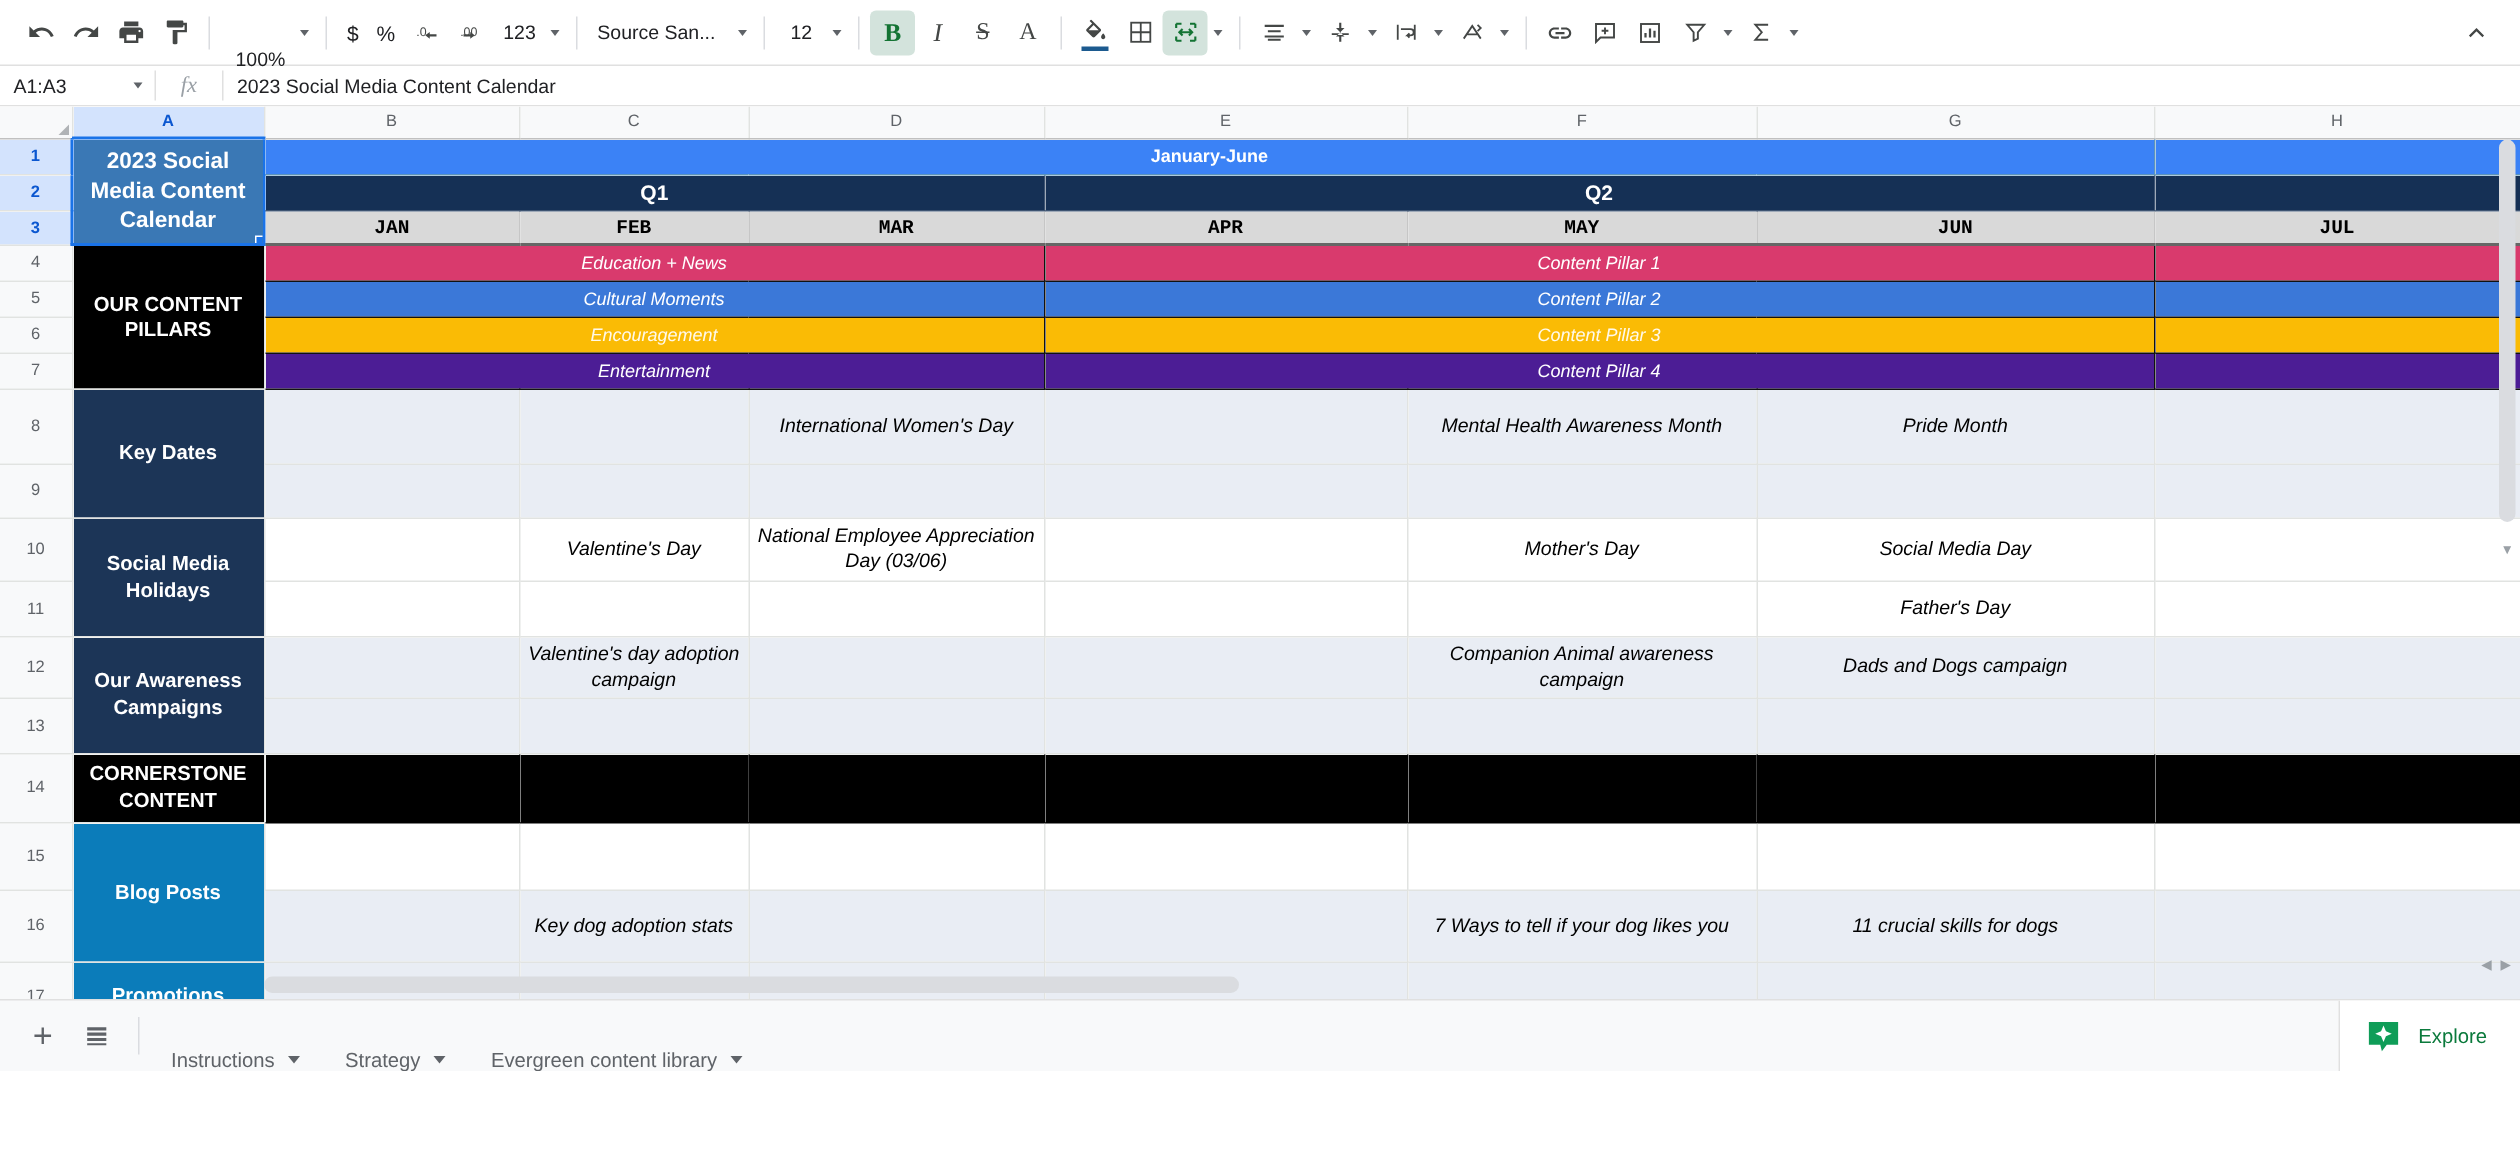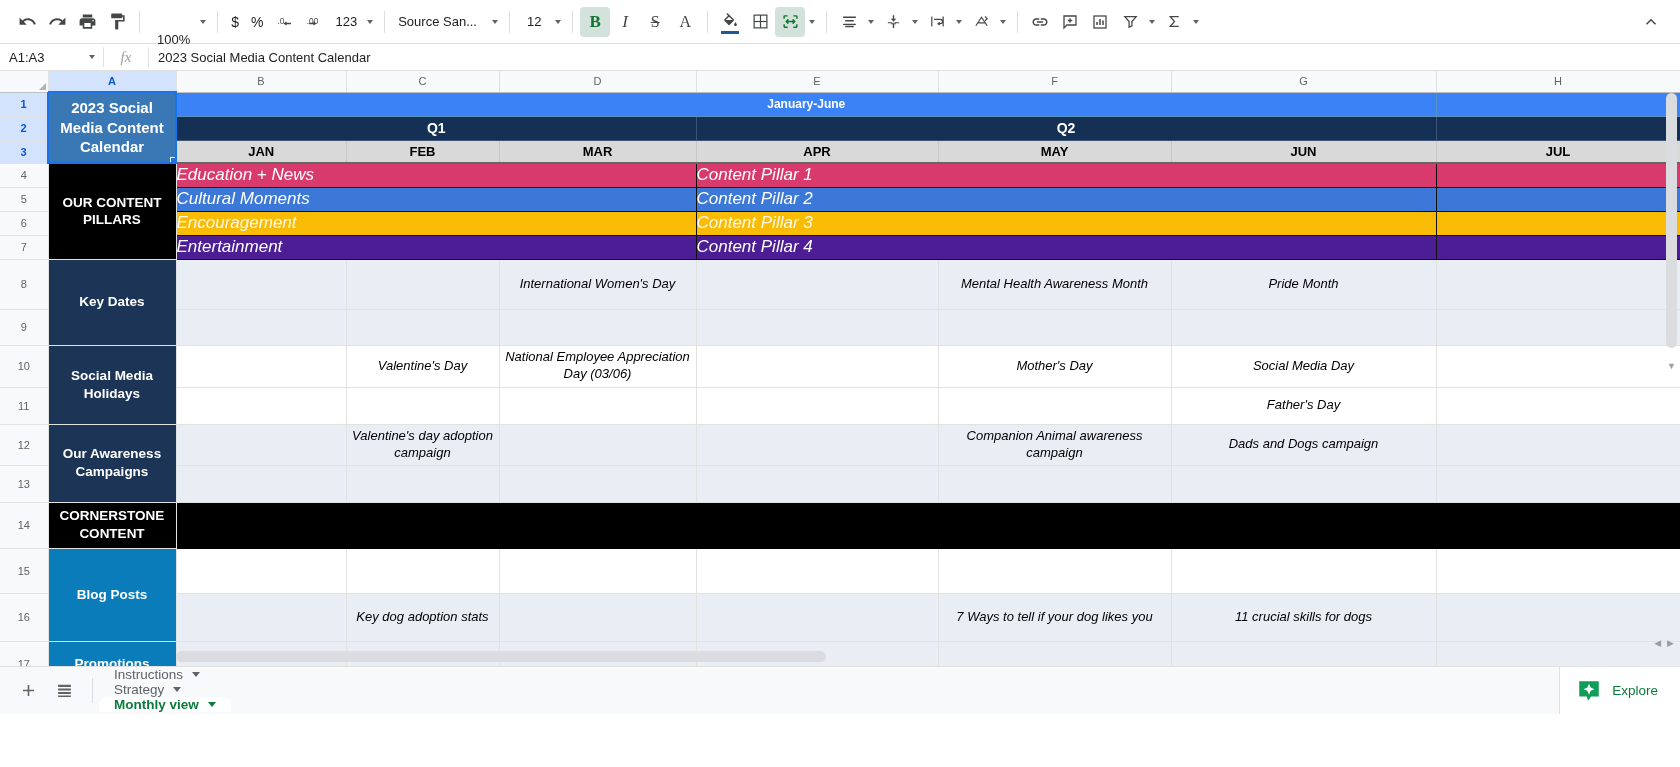--- a/index.html
+++ b/index.html
@@ -227,40 +227,41 @@
     text-align: center; vertical-align: middle;
     border-right: 1px solid #3e5472;
     border-bottom: 1px solid #3e5472;
   }
   .monthhead {
     background: #d9d9d9; color: #000;
     font-weight: bold; font-size: 13px;
     text-align: center; vertical-align: middle;
     border-right: 1px solid #c6c6c6;
     border-bottom: 2px solid #666;
+    font-family: Liberation Mono, monospace;
   }
 
   
   .cat {
     color: #fff; font-weight: bold;
     font-size: 13.5px; line-height: 1.3;
     text-align: center; vertical-align: middle;
     border-right: 1px solid #e1e3e1;
     border-bottom: 1px solid #e1e3e1;
     padding: 2px 6px;
   }
   .cat-black   { background: #000000; }
   .cat-navy    { background: #1c3557; }
   .cat-blue    { background: #0b7cba; }
 
   
   .pillar {
     color: #fff; font-style: italic;
-    font-size: 17px; font-weight: normal;
-    vertical-align: middle;
+    font-size: 12px; font-weight: normal;
+    text-align: center; vertical-align: middle;
     border-bottom: 1px solid #111;
   }
   .pillar.pcell-l { border-right: 1px solid #111; }
   .p1 { background: #d93a6d; }
   .p2 { background: #3b78d8; }
   .p3 { background: #fabb05; color: #fff9ea; }
   .p4 { background: #4c1d95; }
 
   .blackrow { background: #000000; border-right: 1px solid #000; border-bottom: 1px solid #000; }
 
@@ -309,23 +310,22 @@
     position: relative;
   }
   .tabicon {
     width: 36px;
     display: flex; align-items: center; justify-content: center;
     color: #5f6368; cursor: pointer;
   }
   .tabicon:first-child { margin-left: 10px; }
   .tabs-sep { width: 1px; background: #dadce0; margin: 11px 6px 11px 10px; }
   .tabs {
-    display: flex; align-items: flex-start;
+    display: flex; align-items: flex-end;
     overflow: hidden;
-    flex-direction: column;
   }
   .tab {
     display: flex; align-items: center;
     padding: 0 15px;
     font-size: 13.5px;
     color: #5f6368;
     cursor: pointer;
     white-space: nowrap;
     gap: 9px;
   }
@@ -743,24 +743,20 @@
 
   <div class="tabs">
     <div class="tab">
       <span>Instructions</span>
       <span class="tcaret"></span>
     </div>
     <div class="tab">
       <span>Strategy</span>
       <span class="tcaret"></span>
     </div>
-    <div class="tab active">
-      <span>Monthly view</span>
-      <span class="tcaret"></span>
-    </div>
     <div class="tab">
       <span>Evergreen content library</span>
       <span class="tcaret"></span>
     </div>
   </div>
 
   <div id="explore">
     <svg width="26" height="26" viewBox="0 0 24 24">
       <path d="M3 3h18v14H14l-3 4-1-4H3z" fill="#0f9d58"></path>
       <path d="M12 5.2l1.5 3.6 3.6 1.5-3.6 1.5L12 15.4l-1.5-3.6L6.9 10.3l3.6-1.5z" fill="#fff"></path>

